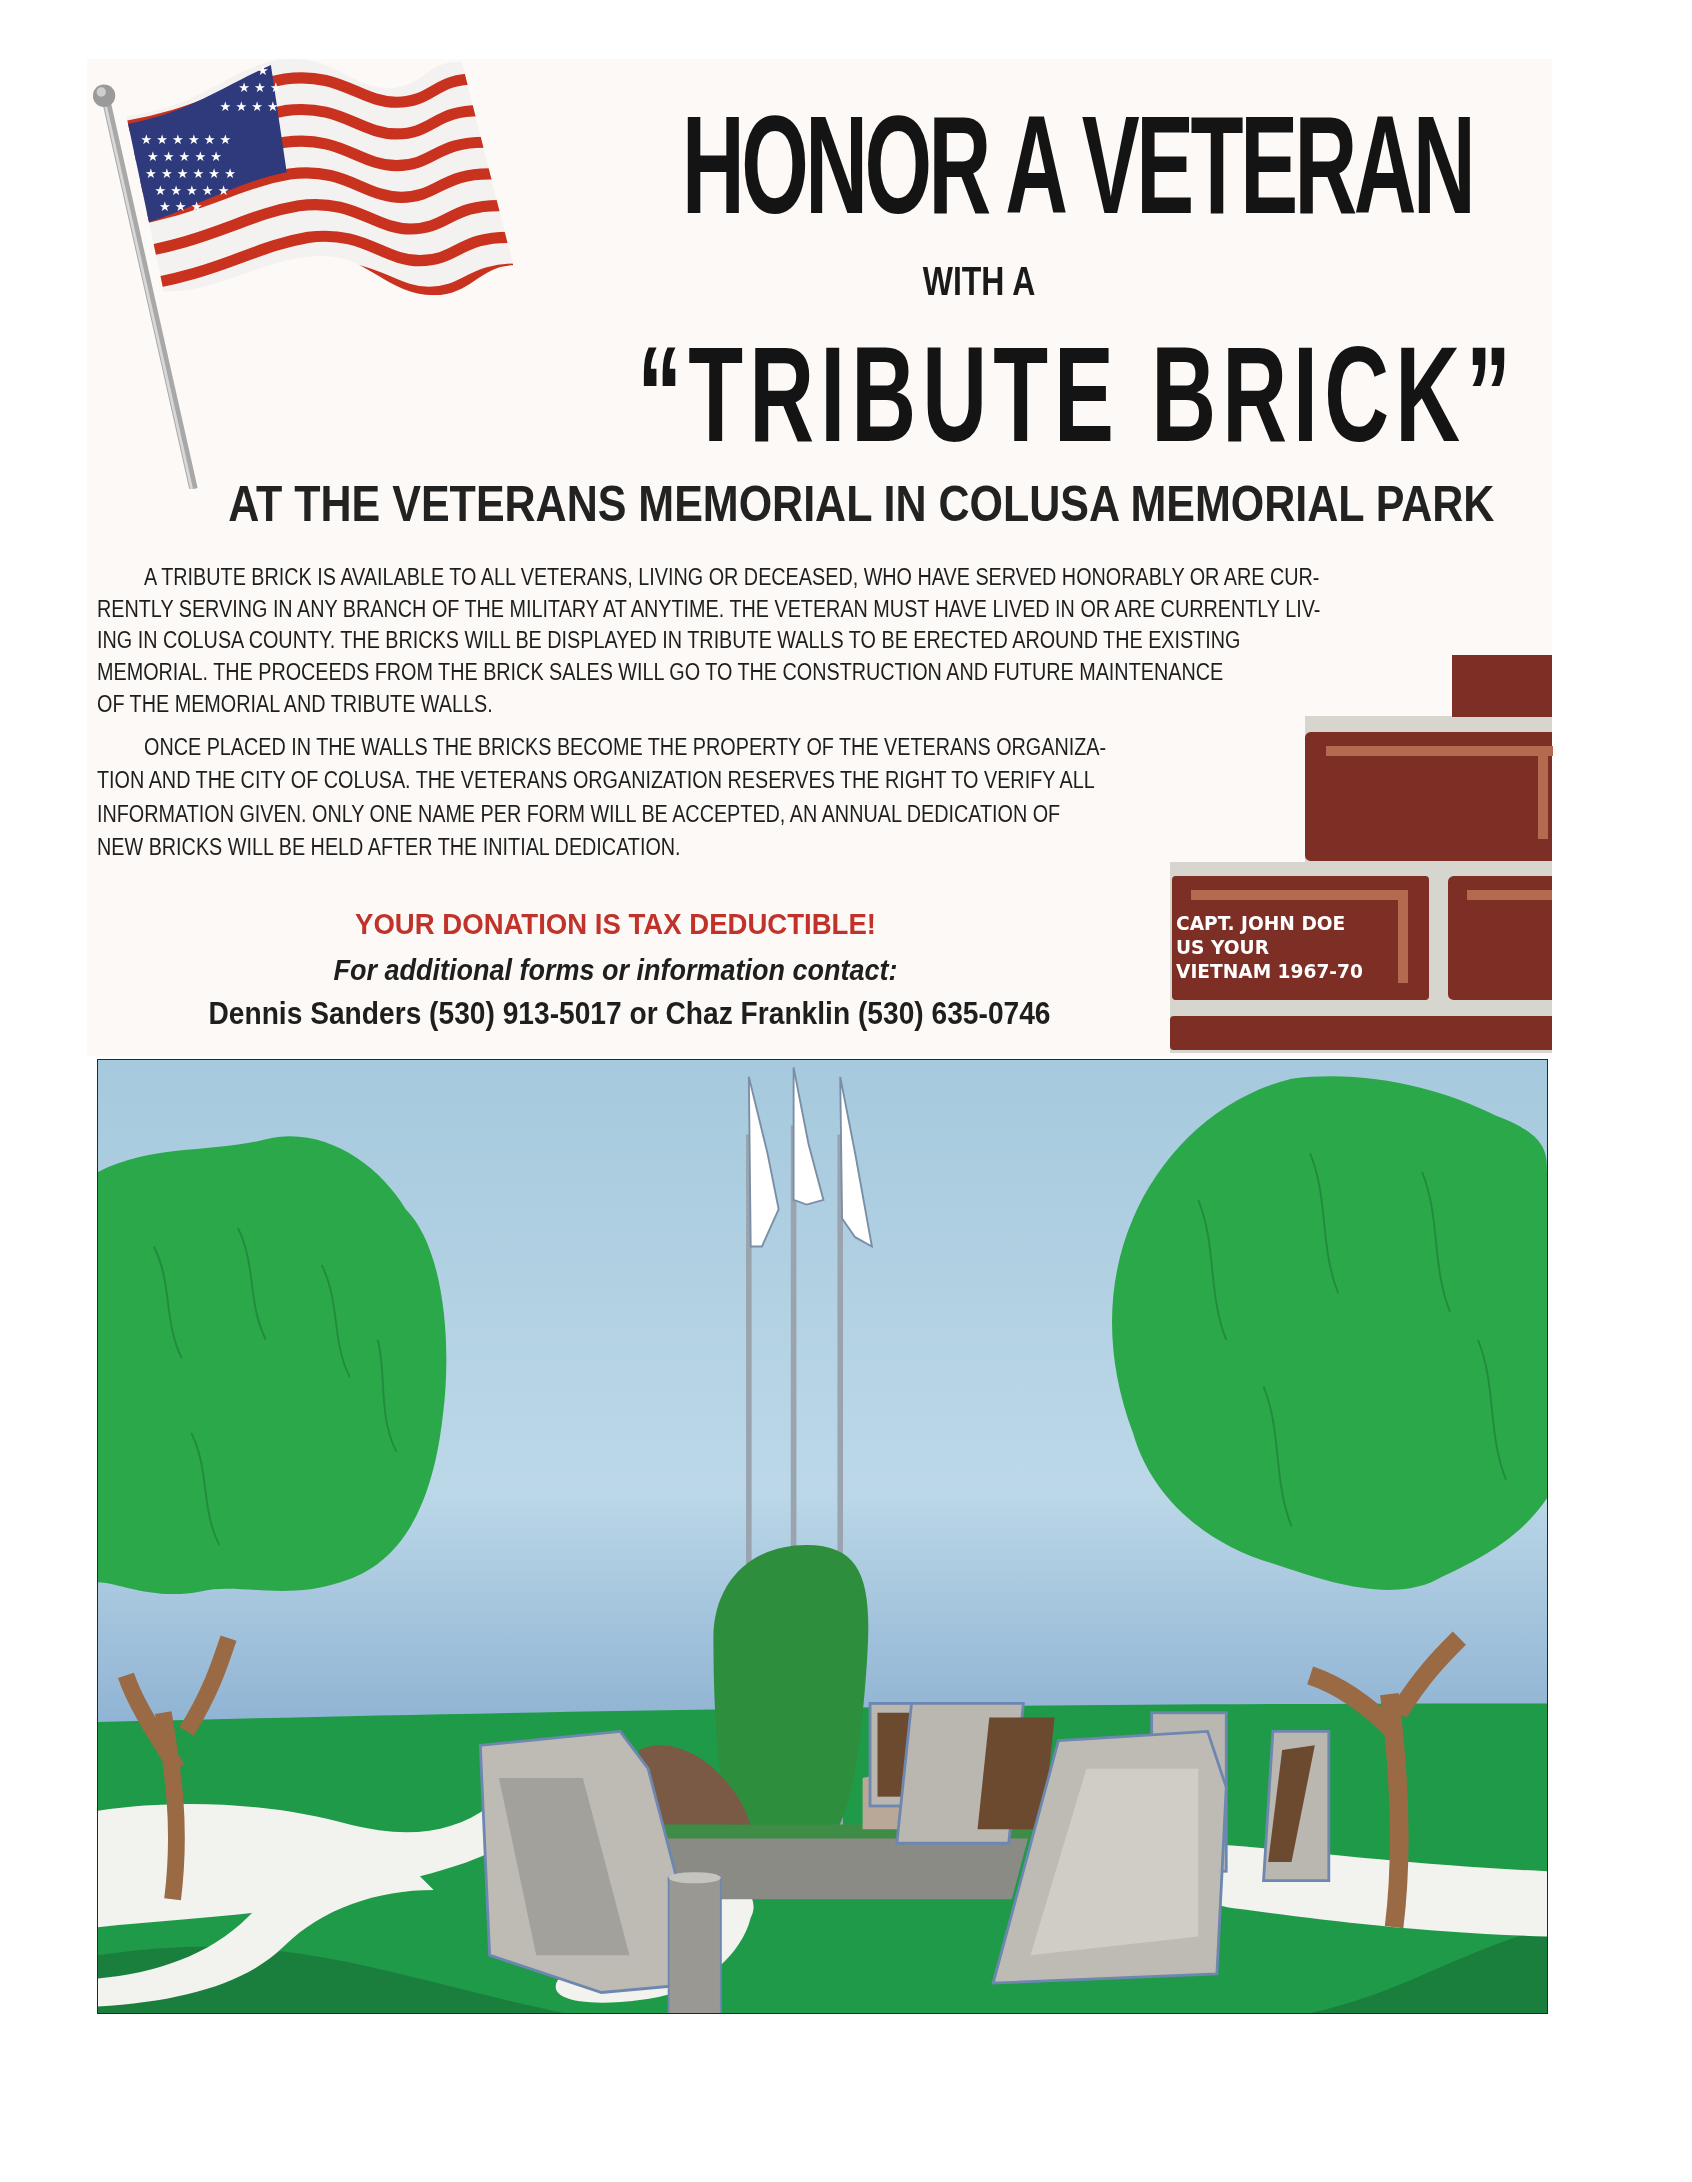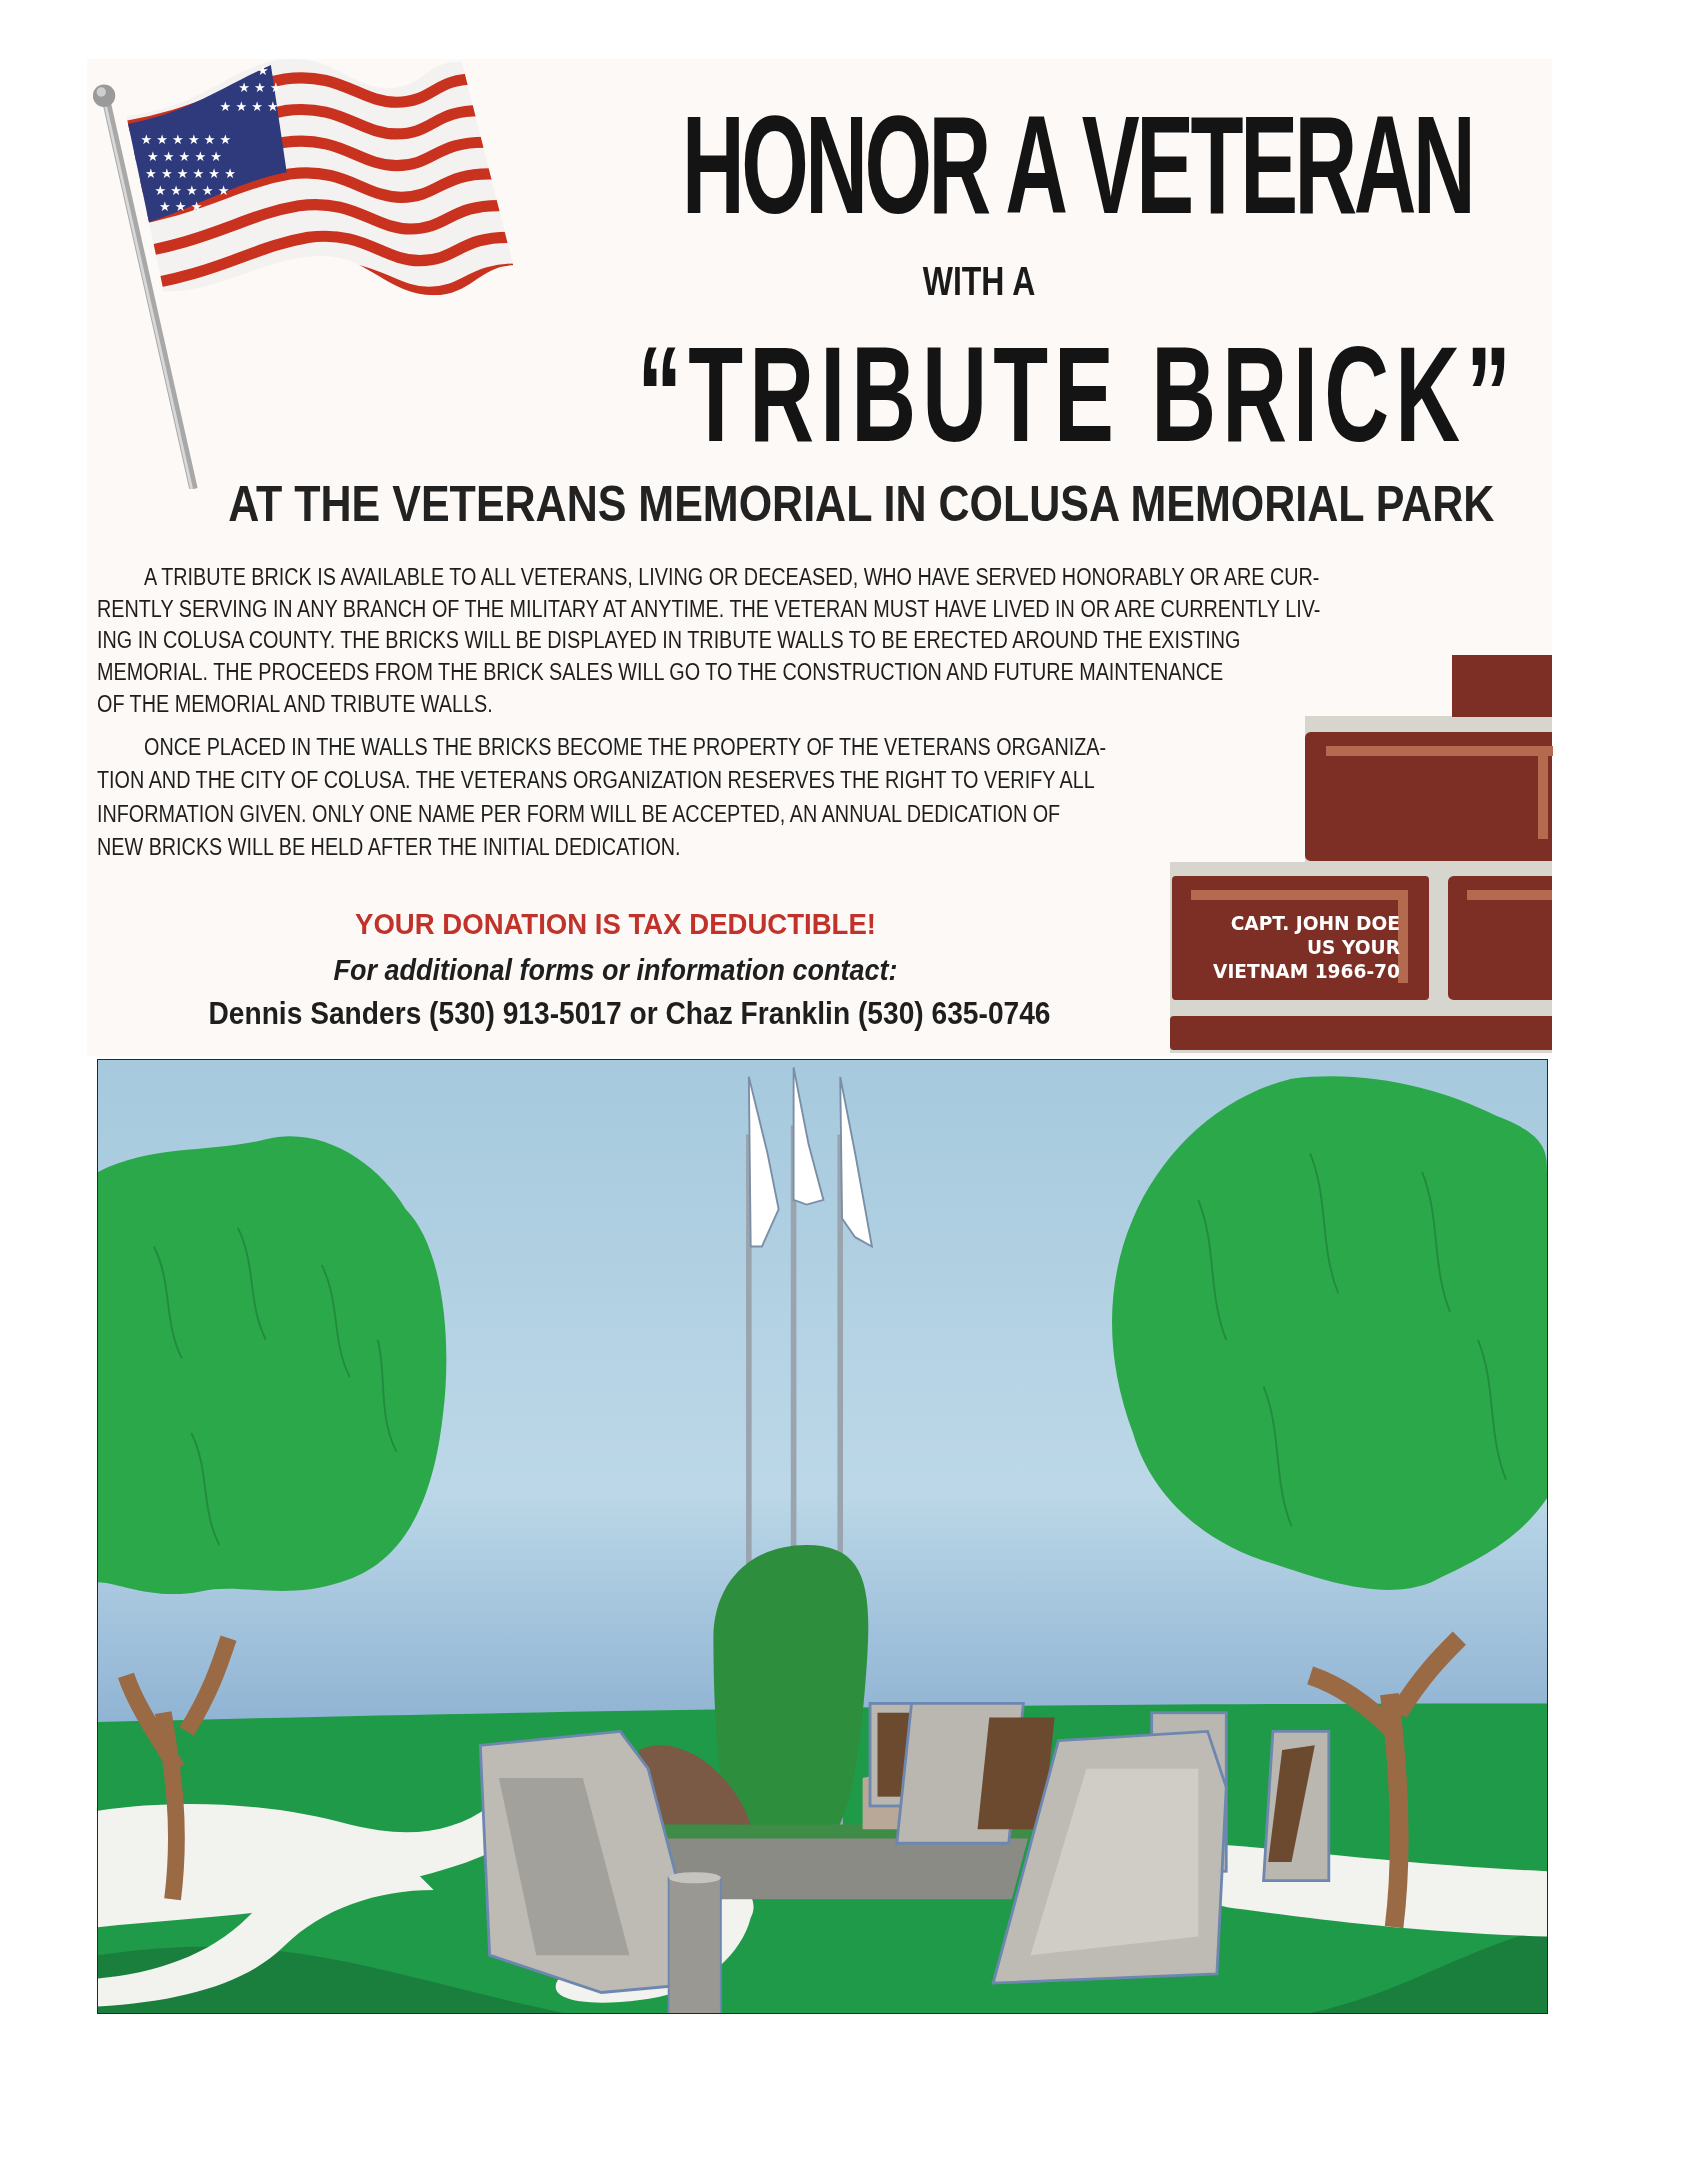--- a/index.html
+++ b/index.html
@@ -11,21 +11,21 @@
   .tribute { position:absolute; left:466px; top:326px; width:1007px; text-align:center; font-weight:bold; font-size:136px; line-height:136px; color:#141414; letter-spacing:9.3px; transform:scaleX(0.66); transform-origin:center; white-space:nowrap; }
   .subtitle { position:absolute; left:131px; top:477px; width:1389px; text-align:center; font-weight:bold; font-size:50px; line-height:54px; color:#222; transform:scaleX(0.86); transform-origin:center; white-space:nowrap; }
   .body-line { position:absolute; left:97px; font-size:23px; line-height:28px; color:#1e1e1e; white-space:nowrap; transform:scaleX(0.86); transform-origin:left center; }
   .tax { position:absolute; left:168px; top:908px; width:895px; text-align:center; font-weight:bold; font-size:29px; line-height:32px; color:#c0322a; transform:scaleX(0.95); }
   .contact-label { position:absolute; left:168px; top:953px; width:895px; text-align:center; font-weight:bold; font-style:italic; font-size:30px; line-height:34px; color:#1e1e1e; transform:scaleX(0.9); }
   .contact { position:absolute; left:140px; top:996px; width:979px; text-align:center; font-weight:bold; font-size:32px; line-height:35px; color:#1e1e1e; transform:scaleX(0.88); white-space:nowrap; }
   .brick { position:absolute; background:#7d2f25; border-radius:3.7px; }
   .mortar { position:absolute; background:#d6d6cf; }
   .bevel-h { position:absolute; height:10.3px; background:#b46a4e; }
   .bevel-v { position:absolute; width:10.3px; background:#b46a4e; }
-  .brick-text { position:absolute; left:1176px; top:912px; width:224px; text-align:right; color:#ffffff; font-weight:bold; font-size:18.6px; line-height:24px; font-family:"DejaVu Sans", sans-serif; }
+  .brick-text { position:absolute; left:1176px; top:912px; width:224px; text-align:left; color:#ffffff; font-weight:bold; font-size:18.6px; line-height:24px; font-family:"DejaVu Sans", sans-serif; }
   .scene { position:absolute; left:97px; top:1059px; width:1449px; height:953px; border:1.9px solid #1d2b2a; overflow:hidden; }
 </style>
 </head>
 <body>
 
 <div class="page"></div>
 
 <svg class="abs" style="left:89px;top:51px" width="429" height="438" viewBox="0 0 460 470">
   <defs>
     <clipPath id="flagclip">
@@ -96,21 +96,21 @@
   <div class="bevel-v" style="left:1538px;top:746px;height:93px"></div>
   <div class="brick" style="left:1172px;top:876px;width:257px;height:124px"></div>
   <div class="bevel-h" style="left:1191px;top:890px;width:214px"></div>
   <div class="bevel-v" style="left:1398px;top:890px;height:93px"></div>
   <div class="brick" style="left:1448px;top:876px;width:104px;height:124px;border-radius:5.6px 0 0 5.6px"></div>
   <div class="bevel-h" style="left:1467px;top:890px;width:85px"></div>
   <div class="brick" style="left:1170px;top:1016px;width:382px;height:34px;border-radius:3.7px 0 0 3.7px"></div>
   <div class="brick-text">
     <div>CAPT. JOHN DOE</div>
     <div>US YOUR</div>
-    <div>VIETNAM 1966-70</div>
+    <div>VIETNAM 1967-70</div>
   </div>
 </div>
 
 <div class="scene">
   <svg width="1449" height="953" viewBox="0 0 1554 1022">
     <defs>
       <linearGradient id="sky" x1="0" y1="0" x2="0" y2="1">
         <stop offset="0" stop-color="#a6c9dd"></stop>
         <stop offset="0.45" stop-color="#bcd8e8"></stop>
         <stop offset="0.7" stop-color="#8fb3d3"></stop>

